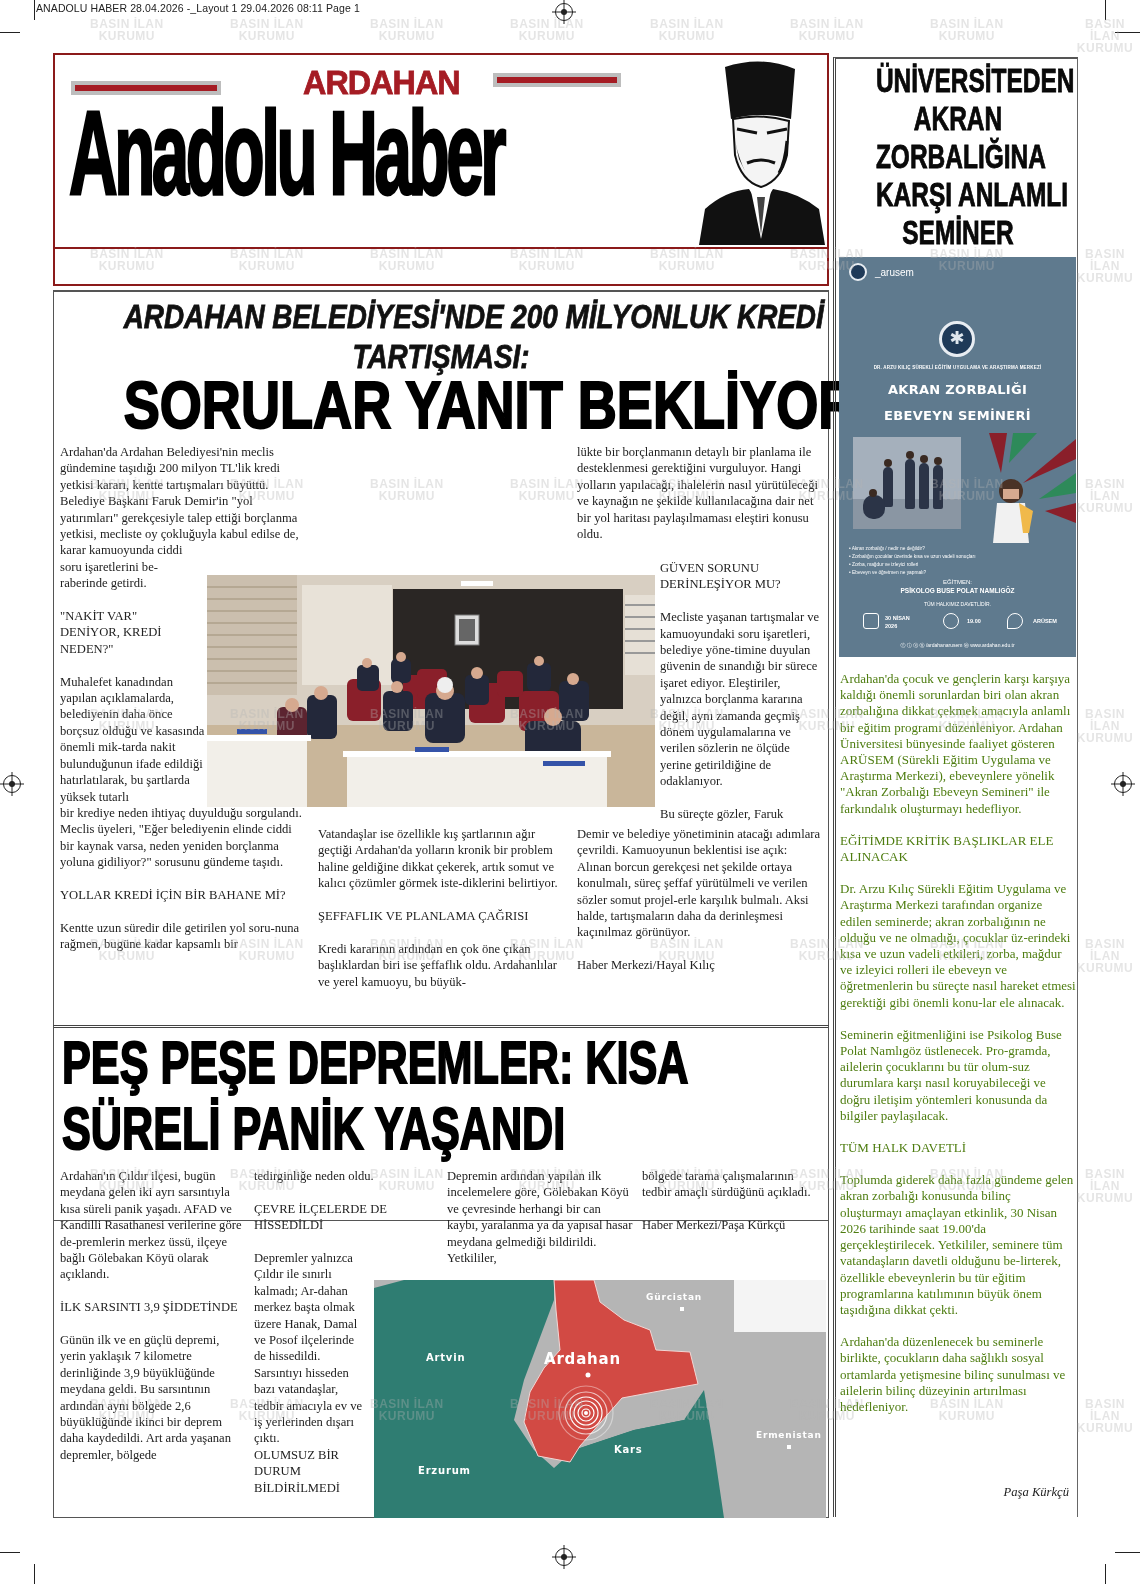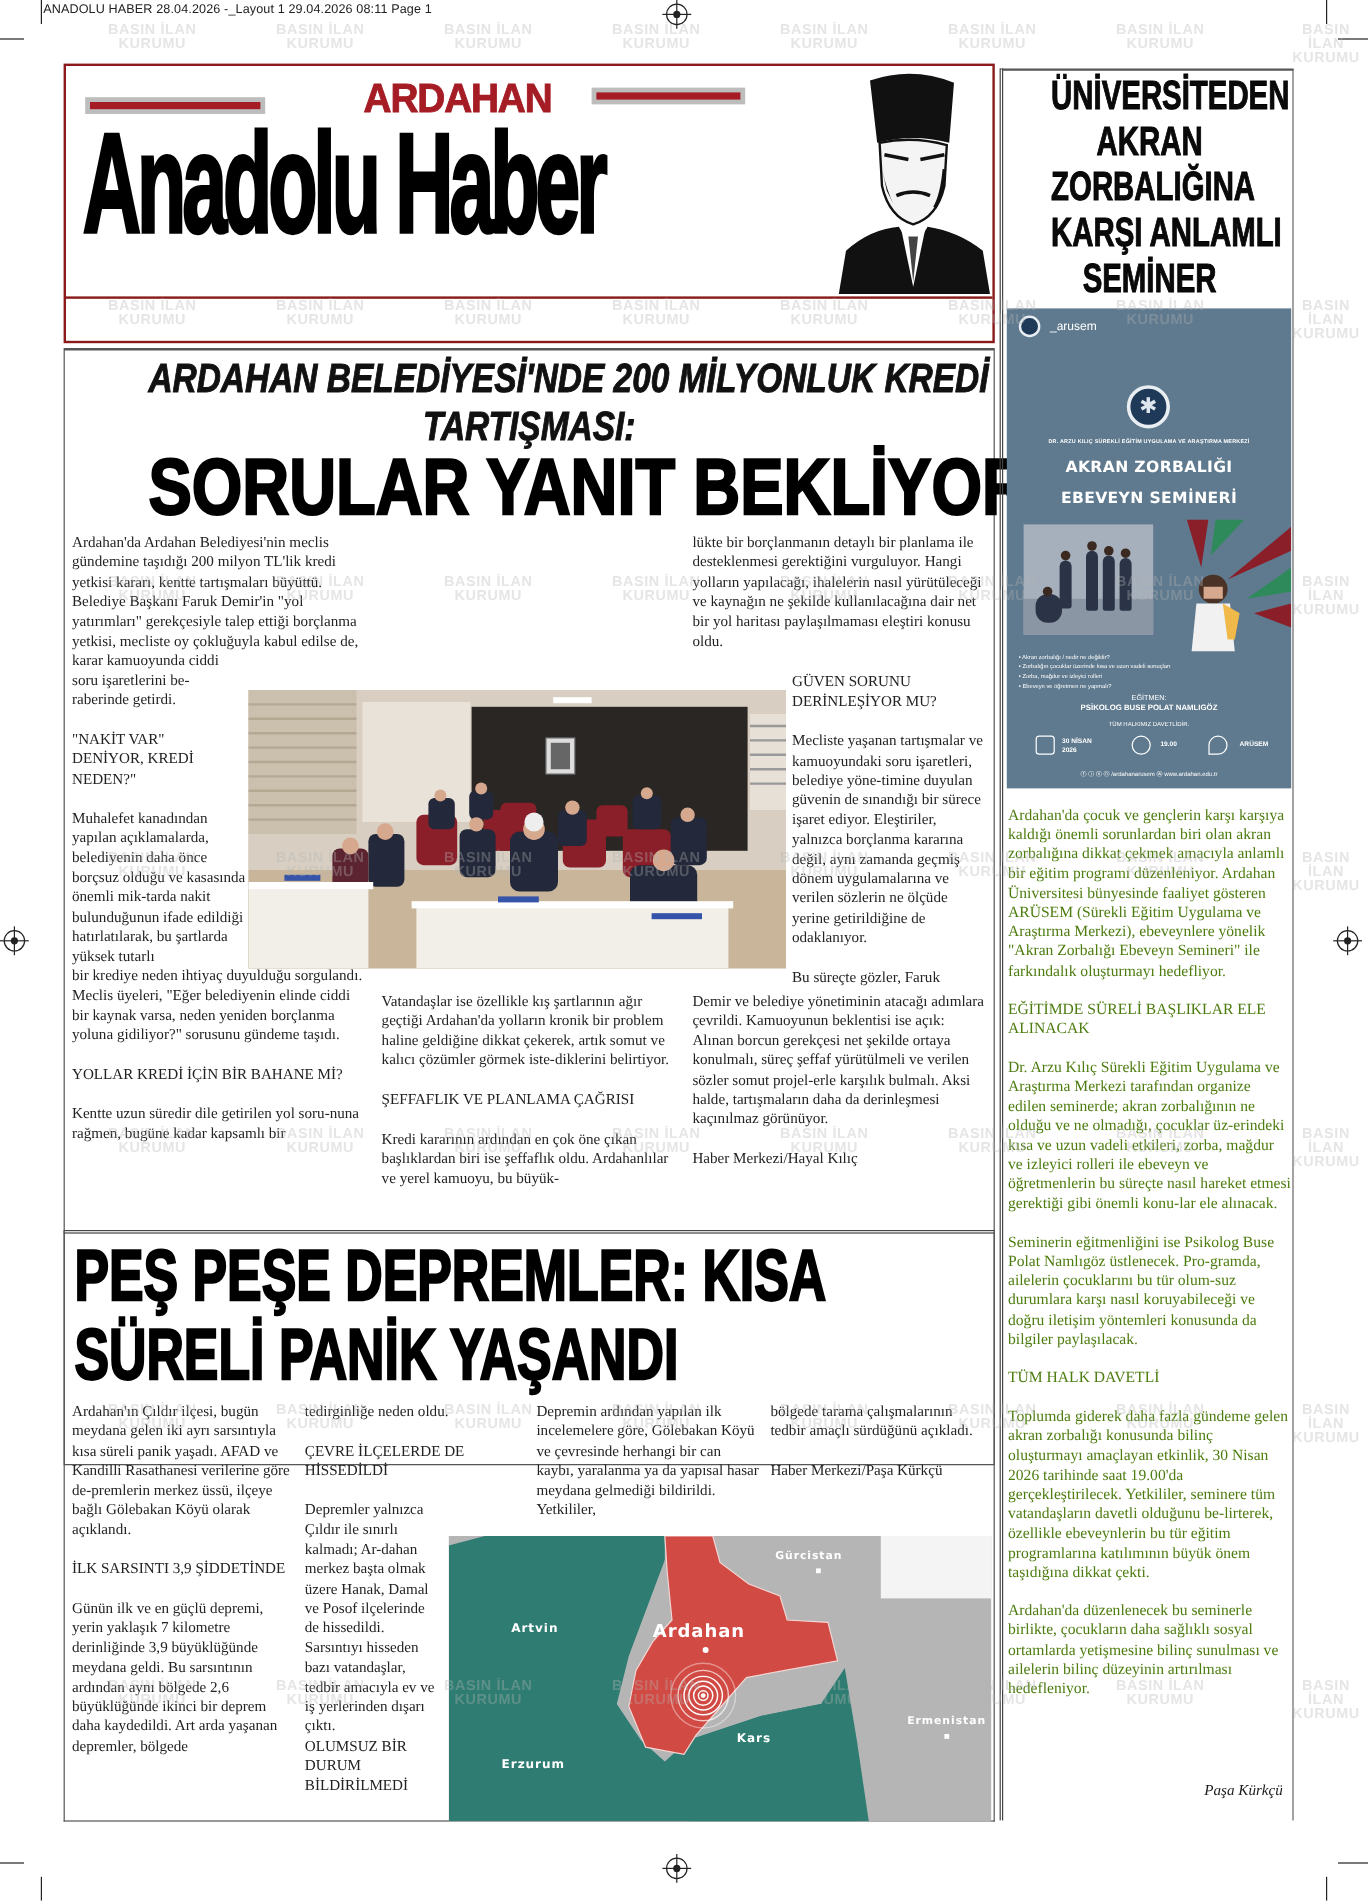--- a/index.html
+++ b/index.html
@@ -344,21 +344,21 @@
 2026</div>
     <div class="info-icon" style="left:104px;border-radius:50%;"></div>
     <div class="info" style="left:128px;top:360px;">19.00</div>
     <div class="info-icon" style="left:168px;border-radius:50% 50% 50% 0;"></div>
     <div class="info" style="left:194px;top:360px;">ARÜSEM</div>
     <div class="social">ⓕ ⓘ ⓧ ⓞ /ardahanarusem    ⓦ www.ardahan.edu.tr</div>
   </div>
 
   <div class="sb-text" style="top:612px;">
     <p>Ardahan'da çocuk ve gençlerin karşı karşıya kaldığı önemli sorunlardan biri olan akran zorbalığına dikkat çekmek amacıyla anlamlı bir eğitim programı düzenleniyor. Ardahan Üniversitesi bünyesinde faaliyet gösteren ARÜSEM (Sürekli Eğitim Uygulama ve Araştırma Merkezi), ebeveynlere yönelik "Akran Zorbalığı Ebeveyn Semineri" ile farkındalık oluşturmayı hedefliyor.</p>
-    <p>EĞİTİMDE SÜRELİ BAŞLIKLAR ELE ALINACAK</p>
+    <p>EĞİTİMDE KRİTİK BAŞLIKLAR ELE ALINACAK</p>
     <p>Dr. Arzu Kılıç Sürekli Eğitim Uygulama ve Araştırma Merkezi tarafından organize edilen seminerde; akran zorbalığının ne olduğu ve ne olmadığı, çocuklar üz-erindeki kısa ve uzun vadeli etkileri, zorba, mağdur ve izleyici rolleri ile ebeveyn ve öğretmenlerin bu süreçte nasıl hareket etmesi gerektiği gibi önemli konu-lar ele alınacak.</p>
     <p>Seminerin eğitmenliğini ise Psikolog Buse Polat Namlıgöz üstlenecek. Pro-gramda, ailelerin çocuklarını bu tür olum-suz durumlara karşı nasıl koruyabileceği ve doğru iletişim yöntemleri konusunda da bilgiler paylaşılacak.</p>
     <p>TÜM HALK DAVETLİ</p>
     <p>Toplumda giderek daha fazla gündeme gelen akran zorbalığı konusunda bilinç oluşturmayı amaçlayan etkinlik, 30 Nisan 2026 tarihinde saat 19.00'da gerçekleştirilecek. Yetkililer, seminere tüm vatandaşların davetli olduğunu be-lirterek, özellikle ebeveynlerin bu tür eğitim programlarına katılımının büyük önem taşıdığına dikkat çekti.</p>
     <p>Ardahan'da düzenlenecek bu seminerle birlikte, çocukların daha sağlıklı sosyal ortamlarda yetişmesine bilinç sunulması ve ailelerin bilinç düzeyinin artırılması hedefleniyor.</p>
   </div>
   <div class="sb-sign">Paşa Kürkçü</div>
 </div>
 
 <div id="wm-layer">

